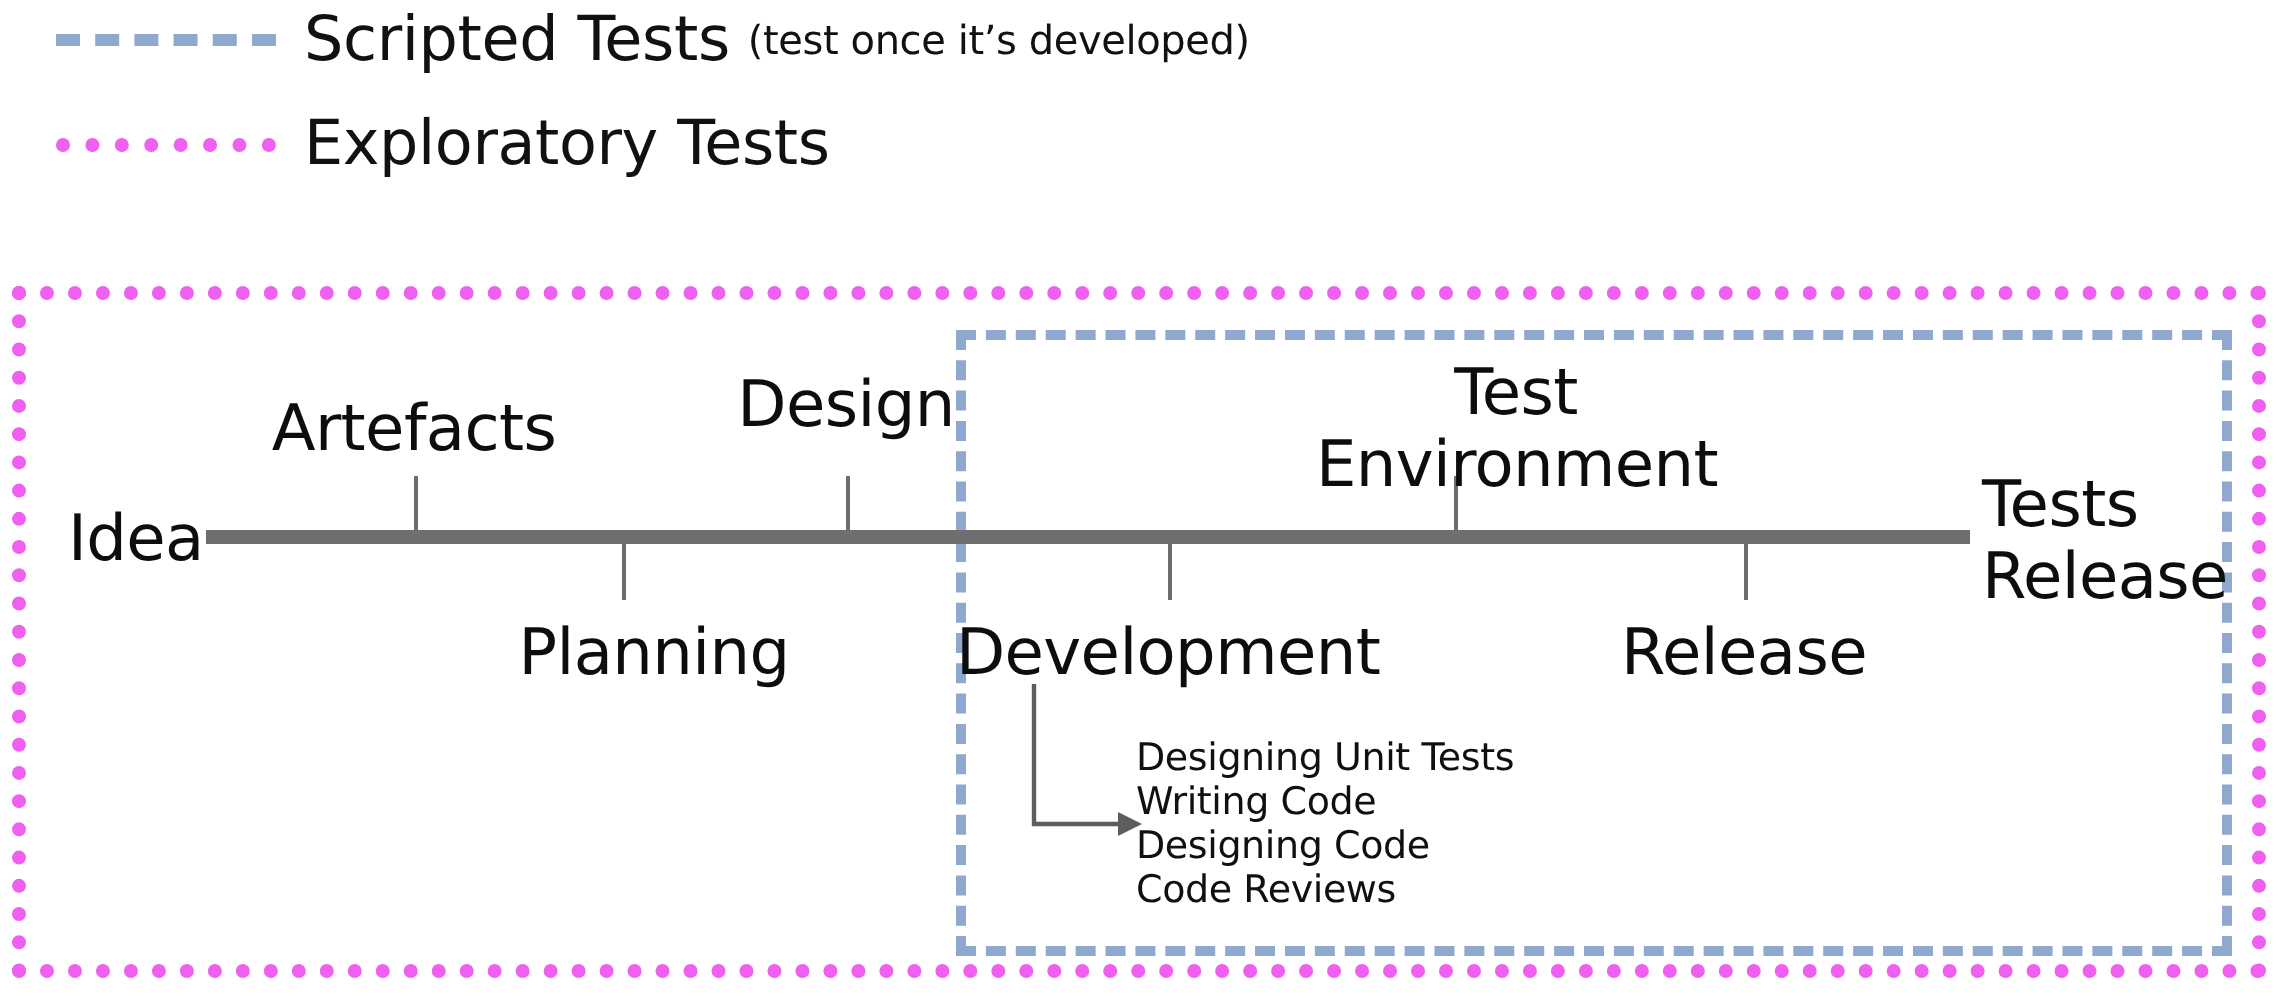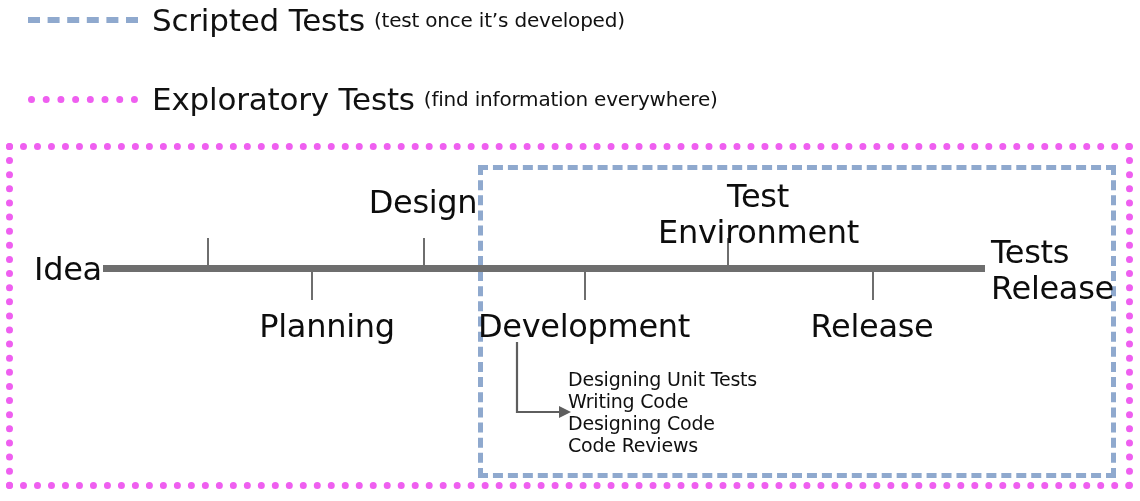--- a/index.html
+++ b/index.html
@@ -20,21 +20,21 @@
   }
 
   
   .legend-row {
     position: absolute;
     display: flex;
     align-items: center;
     white-space: nowrap;
   }
   #legend-row-scripted { left: 28px; top: 2px; }
-  #legend-row-exploratory { left: 28px; top: 54px; margin-top: 27px; }
+  #legend-row-exploratory { left: 28px; top: 54px; }
 
   .legend-swatch {
     width: 110px;
     height: 0px;
     margin-right: 14px;
     flex: 0 0 auto;
   }
   .swatch-dashed {
     border-top: 6px dashed #8fa9ce;
   }
@@ -129,21 +129,20 @@
 
   <div class="legend-row" id="legend-row-scripted">
     <span class="legend-swatch swatch-dashed"></span>
     <span class="legend-title">Scripted Tests</span>
     <span class="legend-note">(test once it’s developed)</span>
   </div>
 
   <div class="legend-row" id="legend-row-exploratory">
     <span class="legend-swatch swatch-dotted"></span>
     <span class="legend-title">Exploratory Tests</span>
-    <span class="legend-note">(find information everywhere)</span>
   </div>
 
   <div id="exploratory-box"></div>
 
   <div id="scripted-box"></div>
 
   <div id="timeline-axis"></div>
 
   <div class="stage-label" style="left: 34px; top: 251px; text-align:left;">Idea</div>
 
@@ -152,20 +151,21 @@
     <div>Release</div>
   </div>
 
   <div class="tick tick-up" style="left:207px;"></div>
   <div class="tick tick-down" style="left:311px;"></div>
   <div class="tick tick-up" style="left:423px;"></div>
   <div class="tick tick-down" style="left:584px;"></div>
   <div class="tick tick-up" style="left:727px;"></div>
   <div class="tick tick-down" style="left:872px;"></div>
 
+  <div class="stage-label" style="left:97px; top:196px; width:220px;">Artefacts</div>
 
   <div class="stage-label" style="left:217px; top:308px; width:220px;">Planning</div>
 
   <div class="stage-label" style="left:353px; top:184px; width:140px;">Design</div>
 
   <div class="stage-label" style="left:434px; top:308px; width:300px;text-align:center;">Development</div>
 
   <div class="stage-label" style="left:627px; top:178px; width:200px;margin-left:31px;">
     <div>Test</div>
     <div>Environment</div>

